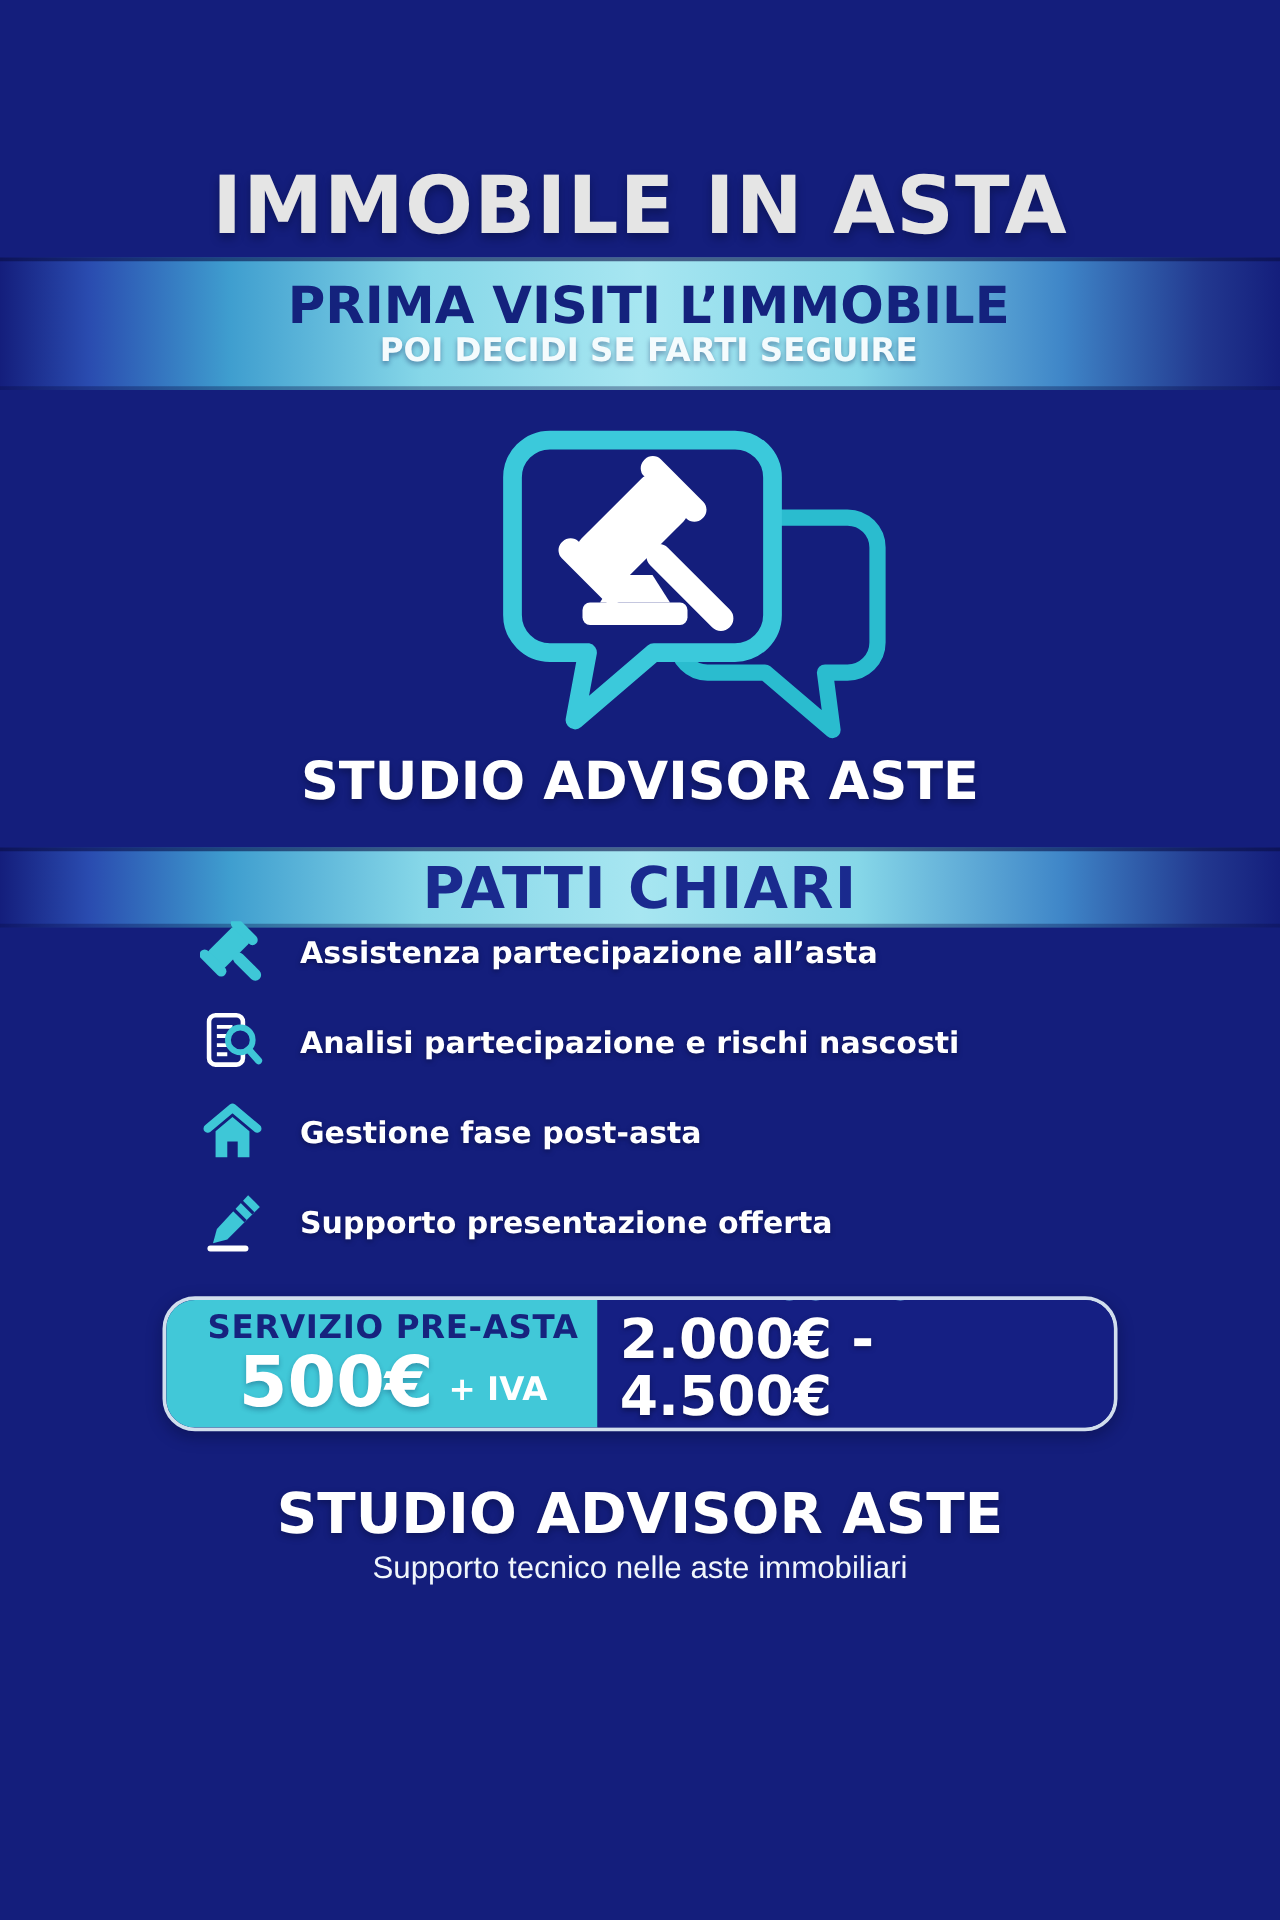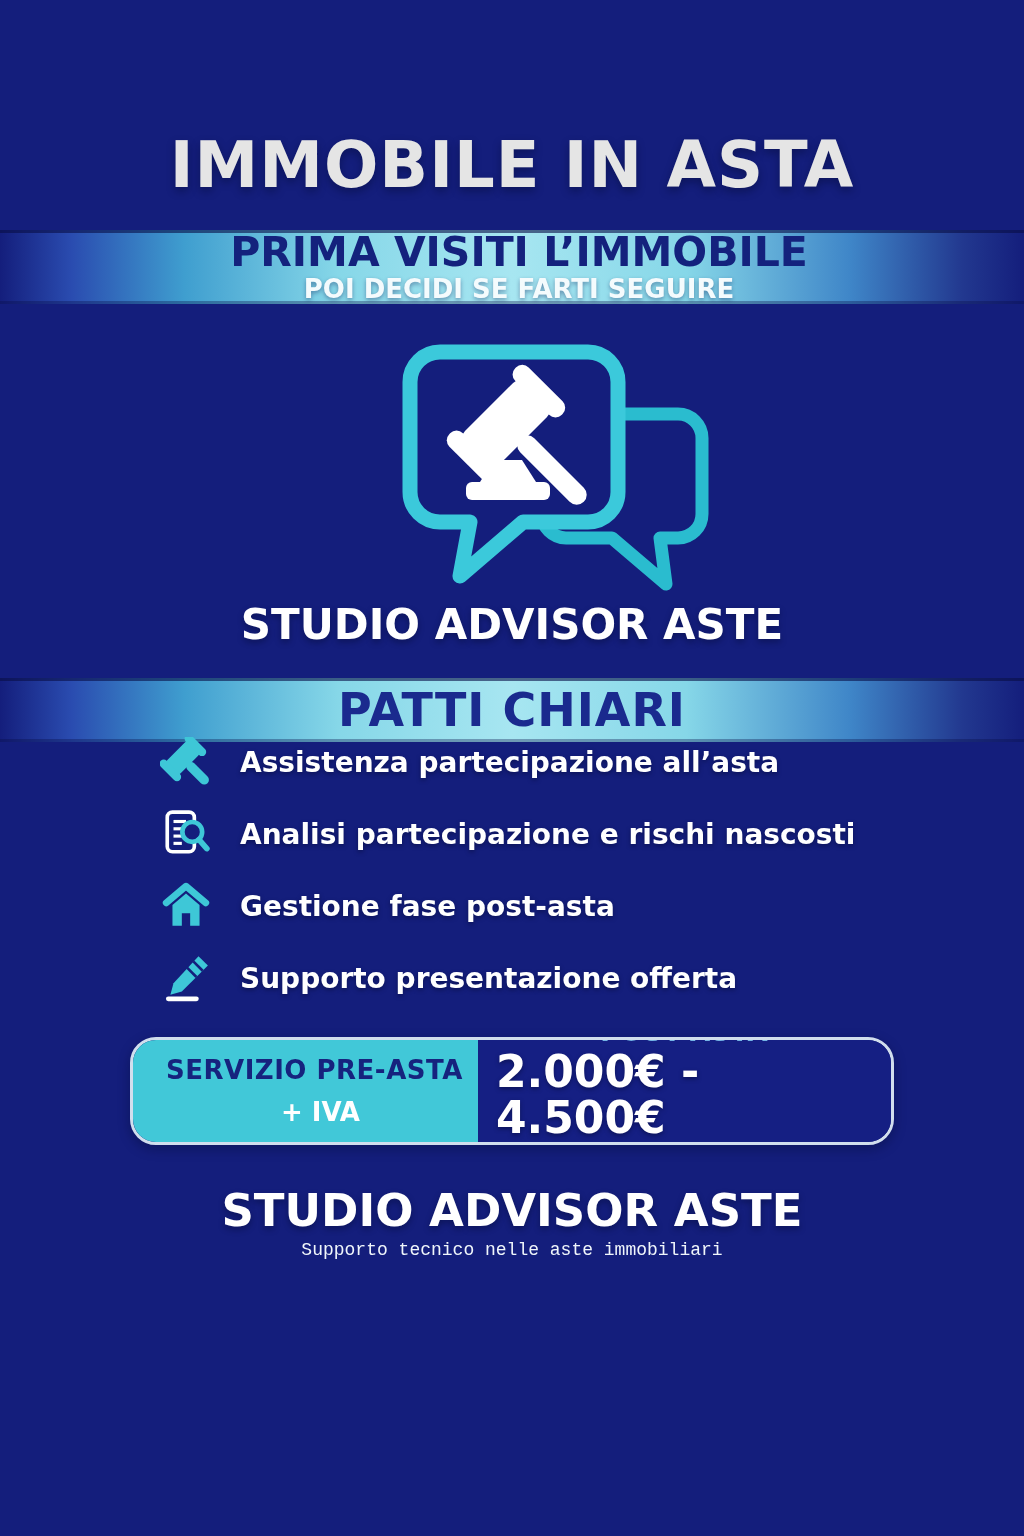--- a/index.html
+++ b/index.html
@@ -20,21 +20,21 @@
   
   .band {
     position:absolute; left:0; width:100%;
     background:linear-gradient(90deg,
       #141e7c 0%, #2a4cb0 7%, #3f9ecf 18%, #86d7e8 33%, #a7e6f1 50%,
       #86d7e8 67%, #3f86c8 83%, #22388f 94%, #141e7c 100%);
     border-top:3px solid rgba(9,14,70,.6);
     border-bottom:3px solid rgba(9,14,70,.35);
     display:flex; flex-direction:column; justify-content:center; align-items:center;
   }
-  .band-top { top:230px; height:74px;padding-left:14px; }
+  .band-top { top:206px; height:106px;padding-left:14px; }
   .band-top .line1 { color:#14227d; font-weight:bold; font-size:41px; line-height:1.1; }
   .band-top .line2 { color:#f4fbfd; font-weight:bold; font-size:26px; line-height:1.15;
                      text-shadow:0 2px 4px rgba(10,20,80,.4); }
   .band-ribbon { top:658px; height:64px;margin-top:20px; }
   .band-ribbon .ribbon-text { color:#1a2a8e; font-weight:bold; font-size:46px; letter-spacing:1px; }
 
   
   .hero { position:absolute; top:336px; left:388px; width:332px; height:262px; }
 
   
@@ -42,21 +42,21 @@
     position:absolute; top:600px; left:0; width:100%;
     text-align:center; color:#ffffff; font-weight:bold; font-size:42px;
     text-shadow:0 3px 6px rgba(5,10,50,.45);
   }
 
   
   .features { position:absolute; top:736px; left:158px; width:740px; }
   .feature-row { display:flex; align-items:center; height:52px; margin-bottom:20px; }
   .feature-icon { width:56px; height:52px; flex:0 0 56px; margin-right:26px;
                   display:flex; align-items:center; justify-content:center; }
-  .feature-label { color:#ffffff; font-weight:bold; font-size:28px;
+  .feature-label { color:#ffffff; font-weight:bold; font-size:24px;
                    text-shadow:0 2px 4px rgba(5,10,50,.5); white-space:nowrap;text-align:center; }
 
   
   .price-pill {
     position:absolute; top:1037px; left:130px; width:764px; height:108px;
     border:3px solid rgba(230,243,250,.9); border-radius:26px;
     display:flex; overflow:hidden; box-shadow:0 4px 12px rgba(5,10,50,.4);
   }
   .price-left {
     flex:0 0 45.5%; background:#41c8d8;
@@ -79,22 +79,22 @@
                            align-self:flex-end; margin-right:14px; }
 
   
   .footer-brand {
     position:absolute; top:1184px; left:0; width:100%;
     text-align:center; color:#ffffff; font-weight:bold; font-size:45px;
     text-shadow:0 3px 6px rgba(5,10,50,.45);
   }
   .footer-tagline {
     position:absolute; top:1240px; left:0; width:100%;
-    text-align:center; color:#f0f6fb; font-weight:normal; font-size:18px;
-    font-family:Liberation Mono, monospace;
+    text-align:center; color:#f0f6fb; font-weight:normal; font-size:25px;
+    font-family:Liberation Sans, sans-serif;
   }
 </style>
 </head>
 <body>
 
 <div class="page">
 
   <div class="main-title">IMMOBILE IN ASTA</div>
 
   <div class="band band-top">
@@ -178,20 +178,21 @@
       </span>
       <span class="feature-label">Supporto presentazione offerta</span>
     </div>
 
   </div>
 
   <div class="price-pill">
     <div class="price-left">
       <div class="pre-label">SERVIZIO PRE-ASTA</div>
       <div class="price-row">
+        <span class="pre-price">500€</span>
         <span class="pre-vat">+ IVA</span>
       </div>
     </div>
     <div class="price-right">
       <div class="post-label">POST-ASTA</div>
       <div class="post-price">2.000€ - 4.500€</div>
       <div class="post-vat">+ IVA</div>
     </div>
   </div>
 

